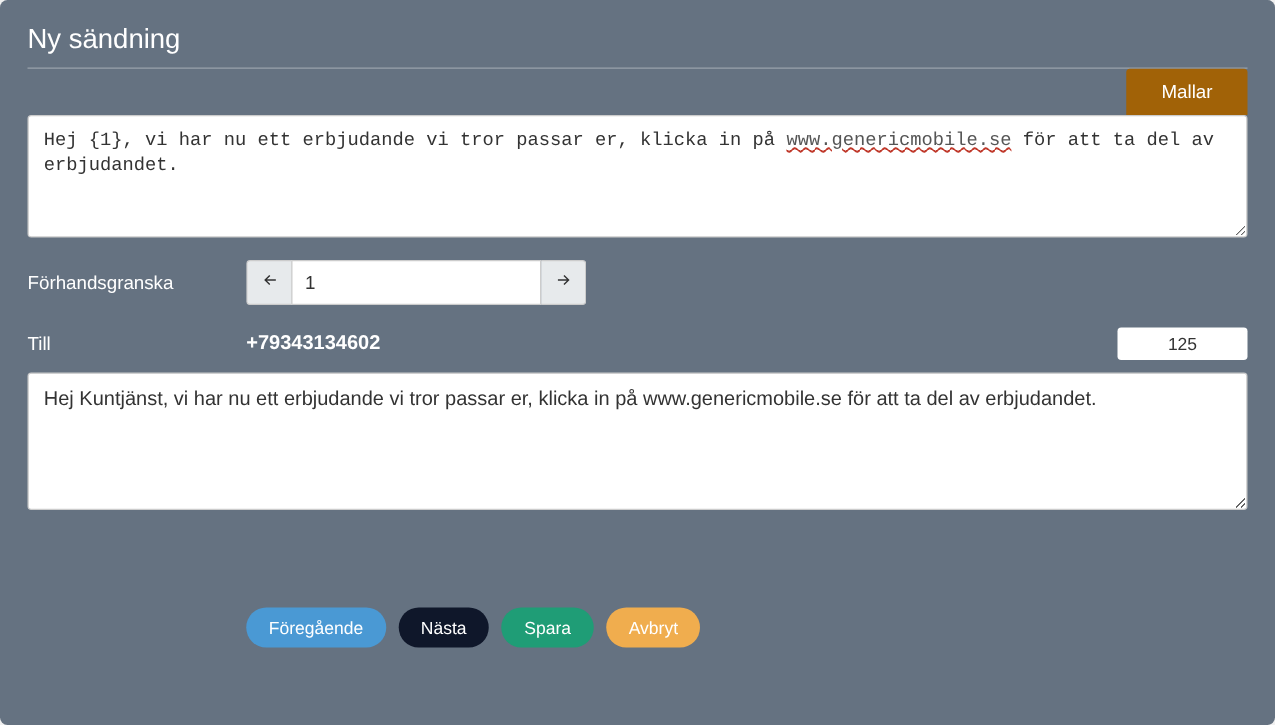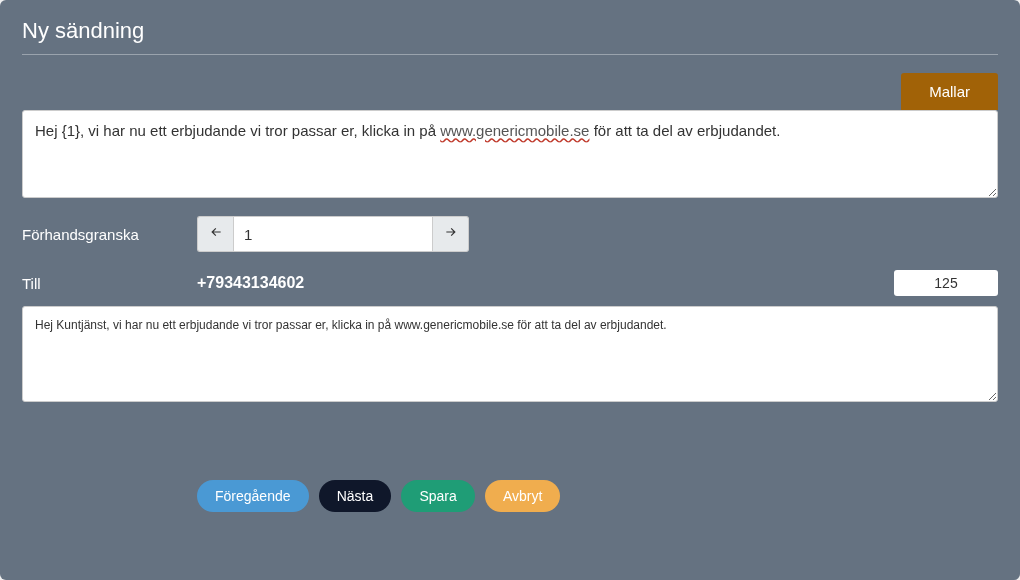--- a/index.html
+++ b/index.html
@@ -17,21 +17,20 @@
     border-radius:6px;
     padding:18px 22px 22px 22px;
     color:#fff;
   }
   .title {
     font-size:22px;
     font-weight:400;
     color:#fff;
     padding-bottom:10px;
     border-bottom:1px solid rgba(255,255,255,0.35);
-    margin-bottom:18px;
   }
   .topbar {
     display:flex;
     justify-content:flex-end;
     margin-bottom:0;
   }
   .btn {
     display:inline-block;
     border:none;
     cursor:pointer;
@@ -49,22 +48,22 @@
     color:#333;
     font-family:inherit;
     font-size:15px;
     padding:10px 12px;
     border:1px solid #ccc;
     border-radius:3px;
     resize:both;
     overflow:auto;
     line-height:1.35;
   }
-  .template-area { height:88px; }
-  .preview-area { height:96px; font-size:12px; color:#333; }
+  .template-area { height:98px;font-family:Liberation Mono, monospace; }
+  .preview-area { height:110px; font-size:16px; color:#333; }
   .template-area .link {
     color:#555;
     text-decoration:underline;
     text-decoration-color:#c0392b;
     text-decoration-style:wavy;
   }
   .row {
     display:flex;
     align-items:center;
     margin-top:18px;

